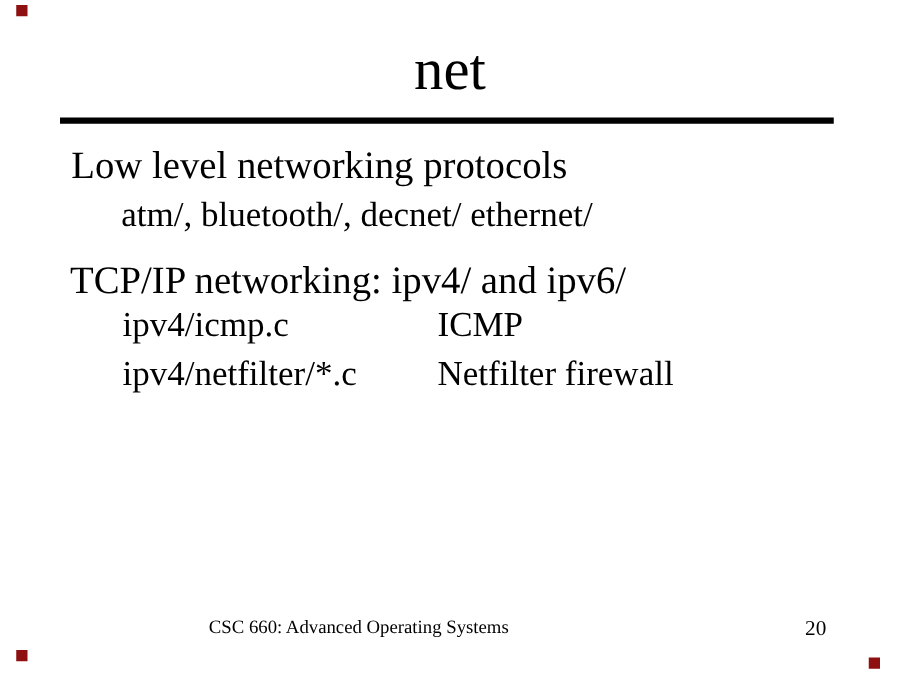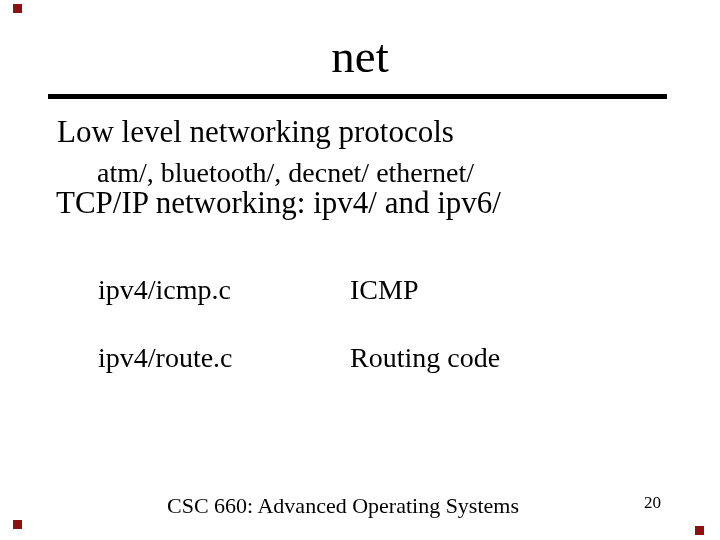--- a/index.html
+++ b/index.html
@@ -48,40 +48,39 @@
   .bullet {
     position: absolute;
     margin: 0;
     line-height: 1;
     white-space: nowrap;
   }
   .level1 { font-size: 31px; }
   .level2 { font-size: 28px; }
   .p1 { left: 57px;  top: 116px; }
   .p2 { left: 97px;  top: 159px; }
-  .p3 { left: 56px;  top: 187px; }
+  .p3 { left: 56px;  top: 208px; }
 
   .filelist {
     position: absolute;
     left: 98px;
     top: 241px;
     font-size: 28px;
     line-height: 39px;
   }
   .filerow { white-space: nowrap; }
   .fname {
     display: inline-block;
     width: 252px;
-    margin-top: 29px;
   }
   .footer-course {
     position: absolute;
     left: 167px;
     top: 494px;
-    font-size: 22px;
+    font-size: 15px;
     line-height: 1.1;
     white-space: nowrap;
   }
   .footer-page {
     position: absolute;
     left: 644px;
     top: 494px;
     font-size: 17px;
     line-height: 1.1;
   }
@@ -101,20 +100,20 @@
 
   <p class="bullet level1 p1">Low level networking protocols</p>
   <p class="bullet level2 p2">atm/, bluetooth/, decnet/ ethernet/</p>
   <p class="bullet level1 p3">TCP/IP networking: ipv4/ and ipv6/</p>
 
   <div class="filelist">
     <div class="filerow">
       <span class="fname">ipv4/icmp.c</span><span class="fdesc">ICMP</span>
     </div>
     <div class="filerow">
-      <span class="fname">ipv4/route.c</span><span class="fdesc">Routing code</span>
+      <span class="fname">ipv4/netfilter/*.c</span><span class="fdesc">Netfilter firewall</span>
     </div>
   </div>
 
   <div class="footer-course">CSC 660: Advanced Operating Systems</div>
   <div class="footer-page">20</div>
 
 </div>
 
 </body></html>

